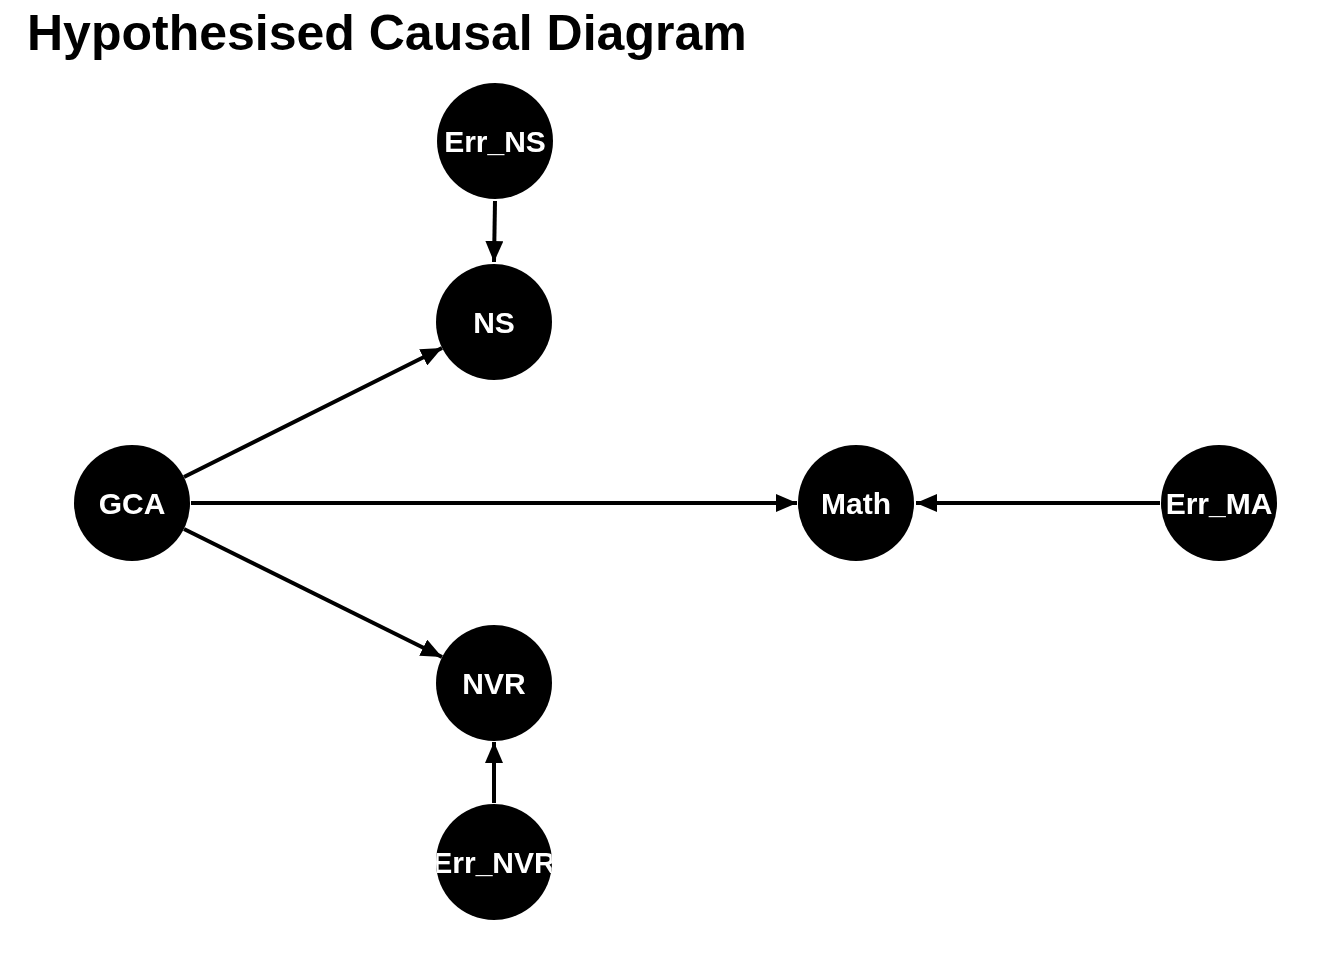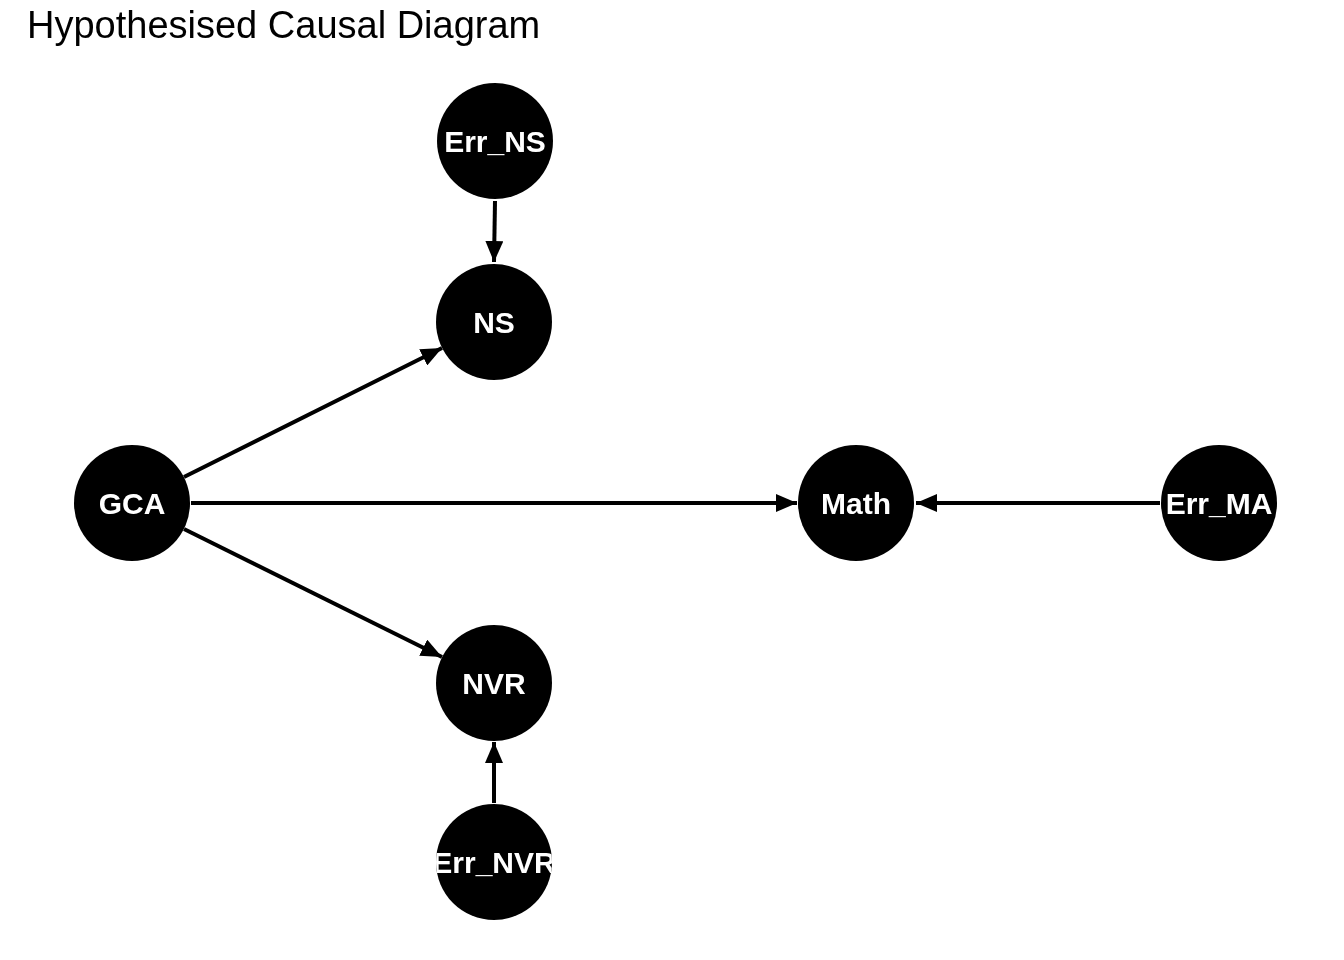--- a/index.html
+++ b/index.html
@@ -16,22 +16,22 @@
     width: 1344px;
     height: 960px;
     background: #ffffff;
   }
   .diagram-title {
     position: absolute;
     left: 27px;
     top: 4px;
     margin: 0;
     font-family: "Liberation Sans", sans-serif;
-    font-size: 38px;
-    font-weight: 400;
+    font-size: 50px;
+    font-weight: 700;
     color: #000000;
     letter-spacing: 0px;
     white-space: nowrap;
   }
   svg.diagram {
     position: absolute;
     left: 0;
     top: 0;
   }
   .edge {

